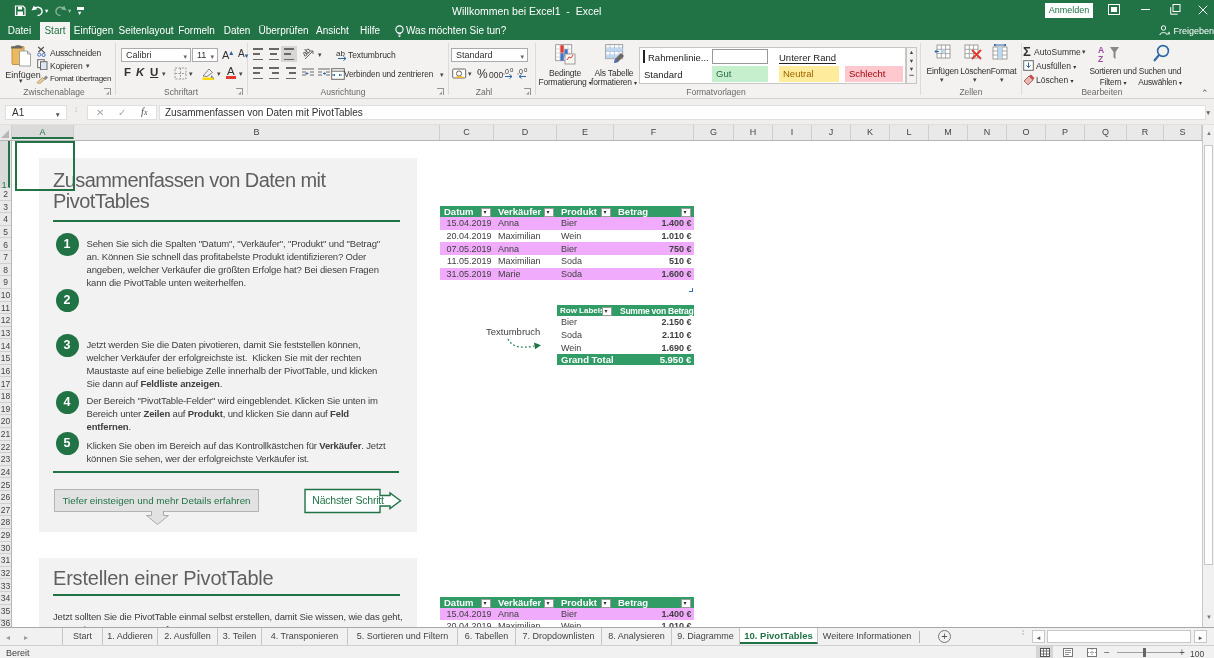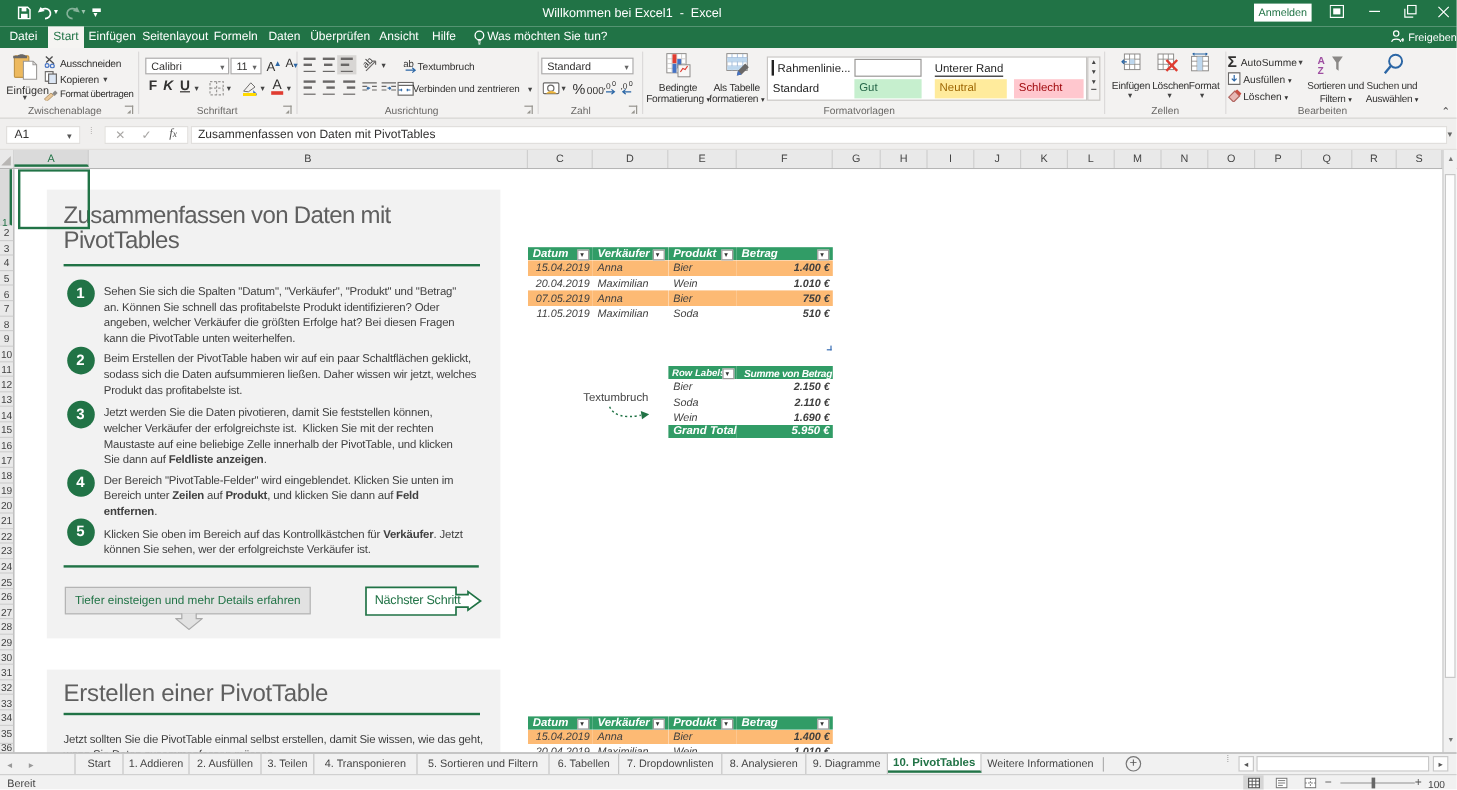--- a/index.html
+++ b/index.html
@@ -27,24 +27,24 @@
   #colhead { left:0; top:125px; width:1214px; height:16px; background:#e9e9e9; border-bottom:1px solid #b5b5b5; font-size:9px; color:#444; }
   .ch { position:absolute; top:0; height:15px; line-height:15px; text-align:center; border-right:1px solid #cfcfcf; }
   
   #rowhead { left:0; top:141px; width:12px; height:486px; background:#e9e9e9; border-right:1px solid #b5b5b5; font-size:8.5px; color:#444; }
   .rh { position:absolute; left:0; width:11px; text-align:center; border-bottom:1px solid #cfcfcf; }
   
   #sheet { left:12px; top:141px; width:1190px; height:486px; background:#fff; overflow:hidden; }
   .circ { position:absolute; width:23px; height:23px; border-radius:50%; background:#217346; color:#fff; font-size:12.5px; font-weight:bold; text-align:center; line-height:23px; }
   .step { position:absolute; left:74.5px; width:330px; font-size:9.5px; letter-spacing:-0.15px; line-height:13px; color:#404040; }
   .step b { font-weight:bold; }
-  .xt { position:absolute; border-collapse:collapse; font-size:9px; color:#3f3f3f; table-layout:fixed;font-style:italic; }
+  .xt { position:absolute; border-collapse:collapse; font-size:9px; color:#3f3f3f; table-layout:fixed; }
   .xt td { padding:0 0 0 4px; height:12.63px; overflow:hidden; white-space:nowrap; }
   .xt tr.hd td { background:#319c66; color:#fff; font-weight:bold; height:11px; font-size:9.5px; }
-  .xt tr.odd td { background:#fdba74; }
+  .xt tr.odd td { background:#f0abfc; }
   .xt td.r { text-align:right; padding:0; }
   .xt td { vertical-align:middle; }
   .xt td.rb { text-align:right; padding:0; font-weight:bold; }
   .fbtn { position:absolute; width:10px; height:9px; background:#fff; border:1px solid #9a9a9a; }
   .fbtn:after { content:"▾"; font-size:6px; color:#333; position:absolute; left:1.5px; top:-1px; }
   
   #vscroll { left:1202px; top:125px; width:12px; height:502px; background:#f1f1f1; border-left:1px solid #c8c8c8; }
   #sheettabs { left:0; top:627px; width:1214px; height:18px; background:#f1f1f1; border-top:1px solid #a8a8a8; font-size:10px; color:#444; }
   #statusbar { left:0; top:645px; width:1214px; height:13px; background:#f1f1f1; border-top:1px solid #d0d0d0; font-size:9px; color:#444; }
   .stab { position:absolute; top:0; height:17px; line-height:17px; text-align:center; font-size:9px; color:#444; border-right:1px solid #c6c6c6; }
@@ -375,21 +375,20 @@
   <div class="ch" style="left:1164px;width:38px;">S</div>
 </div>
 <div class="abs" id="sheet">
 
   <div class="abs" style="left:26.5px;top:17px;width:378px;height:374px;background:#f2f2f2"></div>
   <div class="abs" style="left:41px;top:28.5px;width:340px;font-size:20px;letter-spacing:-0.55px;line-height:21.5px;color:#5f5f5f;">Zusammenfassen von Daten mit<br>PivotTables</div>
   <div class="abs" style="left:41px;top:79px;width:347px;height:2px;background:#217346"></div>
   <div class="circ" style="left:43.5px;top:92px">1</div>
   <div class="step" style="top:95.6px;">Sehen Sie sich die Spalten "Datum", "Verkäufer", "Produkt" und "Betrag"<br>an. Können Sie schnell das profitabelste Produkt identifizieren? Oder<br>angeben, welcher Verkäufer die größten Erfolge hat? Bei diesen Fragen<br>kann die PivotTable unten weiterhelfen.</div>
   <div class="circ" style="left:43.5px;top:148px">2</div>
-  <div class="step" style="top:152.3px;">Beim Erstellen der PivotTable haben wir auf ein paar Schaltflächen geklickt,<br>sodass sich die Daten aufsummieren ließen. Daher wissen wir jetzt, welches<br>Produkt das profitabelste ist.</div>
   <div class="circ" style="left:43.5px;top:192.5px">3</div>
   <div class="step" style="top:196.7px;">Jetzt werden Sie die Daten pivotieren, damit Sie feststellen können,<br>welcher Verkäufer der erfolgreichste ist.&nbsp; Klicken Sie mit der rechten<br>Maustaste auf eine beliebige Zelle innerhalb der PivotTable, und klicken<br>Sie dann auf <b>Feldliste anzeigen</b>.</div>
   <div class="circ" style="left:43.5px;top:250px">4</div>
   <div class="step" style="top:253px;">Der Bereich "PivotTable-Felder" wird eingeblendet. Klicken Sie unten im<br>Bereich unter <b>Zeilen</b> auf <b>Produkt</b>, und klicken Sie dann auf <b>Feld</b><br><b>entfernen</b>.</div>
   <div class="circ" style="left:43.5px;top:291px">5</div>
   <div class="step" style="top:297.5px;">Klicken Sie oben im Bereich auf das Kontrollkästchen für <b>Verkäufer</b>. Jetzt<br>können Sie sehen, wer der erfolgreichste Verkäufer ist.</div>
   <div class="abs" style="left:41px;top:329.5px;width:346px;height:2px;background:#217346"></div>
   <div class="abs" style="left:42px;top:348px;width:205px;height:23px;background:#e2e2e2;border:1px solid #b4b4b4;color:#217346;font-size:9.8px;text-align:center;line-height:21px;white-space:nowrap">Tiefer einsteigen und mehr Details erfahren</div>
   <svg class="abs" style="left:134px;top:370px" width="23" height="14" viewBox="0 0 23 14">
       <path d="M5.5 0 v4.5 h-5 L11.5 13.5 22.5 4.5 h-5 V0" fill="#e2e2e2" stroke="#a9a9a9"></path>
@@ -425,20 +424,26 @@
           <td class="r">07.05.2019&nbsp;</td>
           <td>Anna</td>
           <td>Bier</td>
           <td class="rb">750 €&nbsp;</td>
         </tr>
     <tr>
           <td class="r">11.05.2019&nbsp;</td>
           <td>Maximilian</td>
           <td>Soda</td>
           <td class="rb">510 €&nbsp;</td>
+        </tr>
+    <tr class="odd">
+          <td class="r">31.05.2019&nbsp;</td>
+          <td>Marie</td>
+          <td>Soda</td>
+          <td class="rb">1.600 €&nbsp;</td>
         </tr>
   </tbody>
     </table>
   <div class="fbtn" style="left:469px;top:67px"></div>
   <div class="fbtn" style="left:532px;top:67px"></div>
   <div class="fbtn" style="left:589px;top:67px"></div>
   <div class="fbtn" style="left:669px;top:67px"></div>
   <div class="abs" style="left:677px;top:147px;width:4px;height:4px;border-right:1.5px solid #3a6fb5;border-bottom:1.5px solid #3a6fb5"></div>
 
   <table class="xt" style="left:545px;top:164px;">

